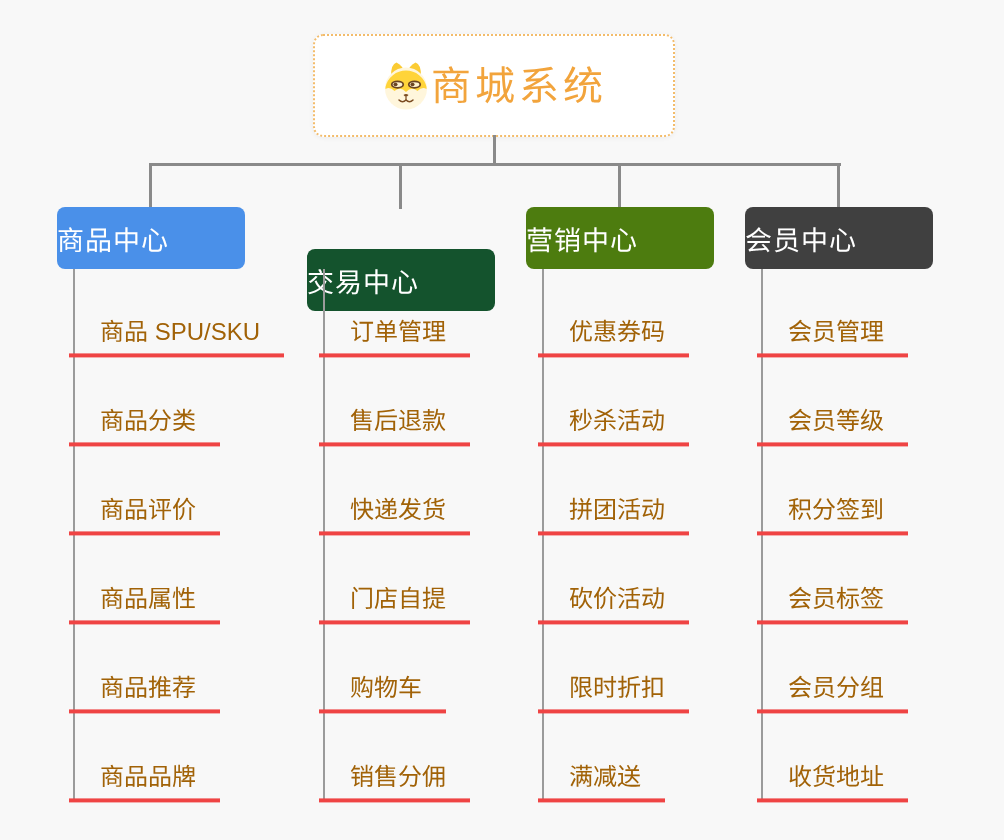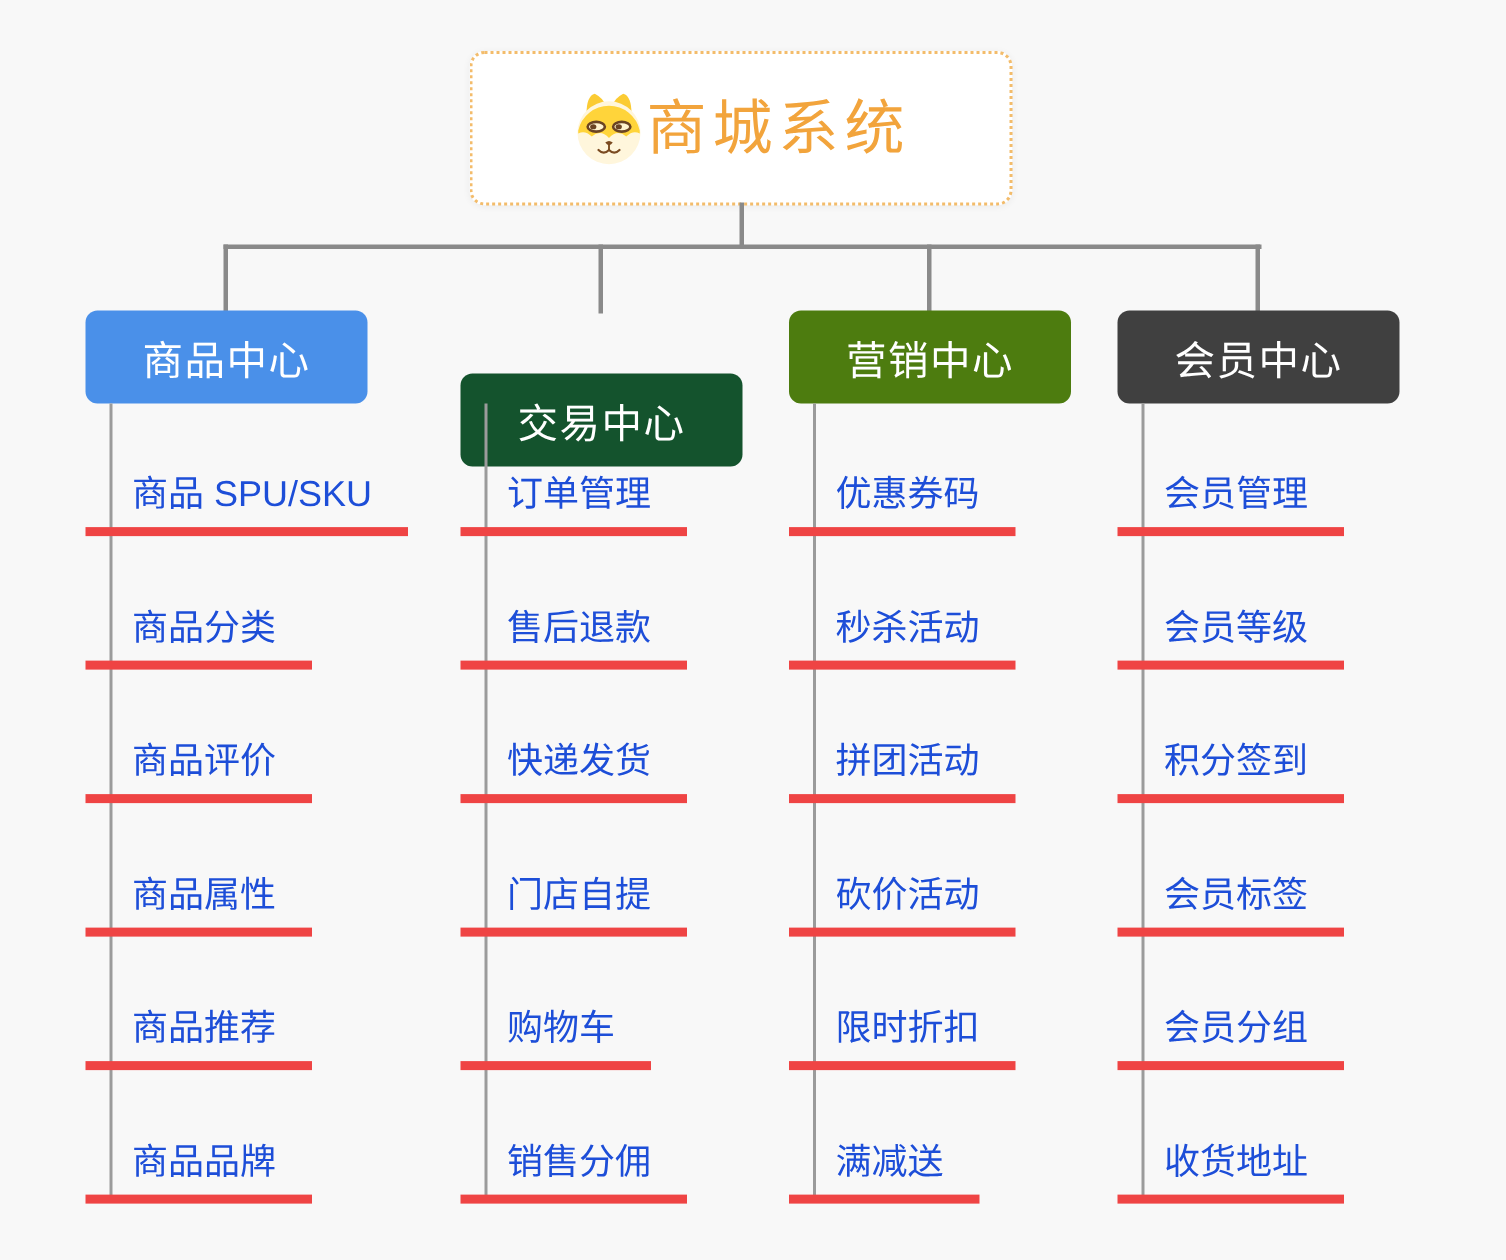--- a/index.html
+++ b/index.html
@@ -38,32 +38,32 @@
   
   .branch-col{position:absolute;top:207px;width:188px;}
   .col0{left:57px;}
   .col1{left:307px;}
   .col2{left:526px;}
   .col3{left:745px;}
 
   .branch-box{
     position:absolute;left:0;top:0;width:188px;height:62px;
     border-radius:8px;color:#ffffff;font-size:27px;letter-spacing:1px;
-    display:flex;align-items:center;justify-content:center;
+    display:flex;align-items:center;justify-content:flex-start;
     white-space:nowrap;
   }
   .spine{
     position:absolute;left:16px;top:62px;width:2px;height:533px;
     background:#9b9b9b;
   }
   .item{
-    position:absolute;left:0;transform:translateY(-100%);
-    border-bottom:6px solid #ef4444;
+    position:absolute;left:12px;transform:translateY(-100%);
+    border-bottom:4px solid #ef4444;
     padding:0 24px 7px 31px;
-    font-size:24px;color:#1d4ed8;line-height:1.15;
+    font-size:24px;color:#a16207;line-height:1.15;
     white-space:nowrap;
   }
   .r0{top:150px}.r1{top:239px}.r2{top:328px}.r3{top:417px}.r4{top:506px}.r5{top:595px}
 </style>
 </head>
 <body>
 
 <div class="stage">
 
   <div class="root-node">

